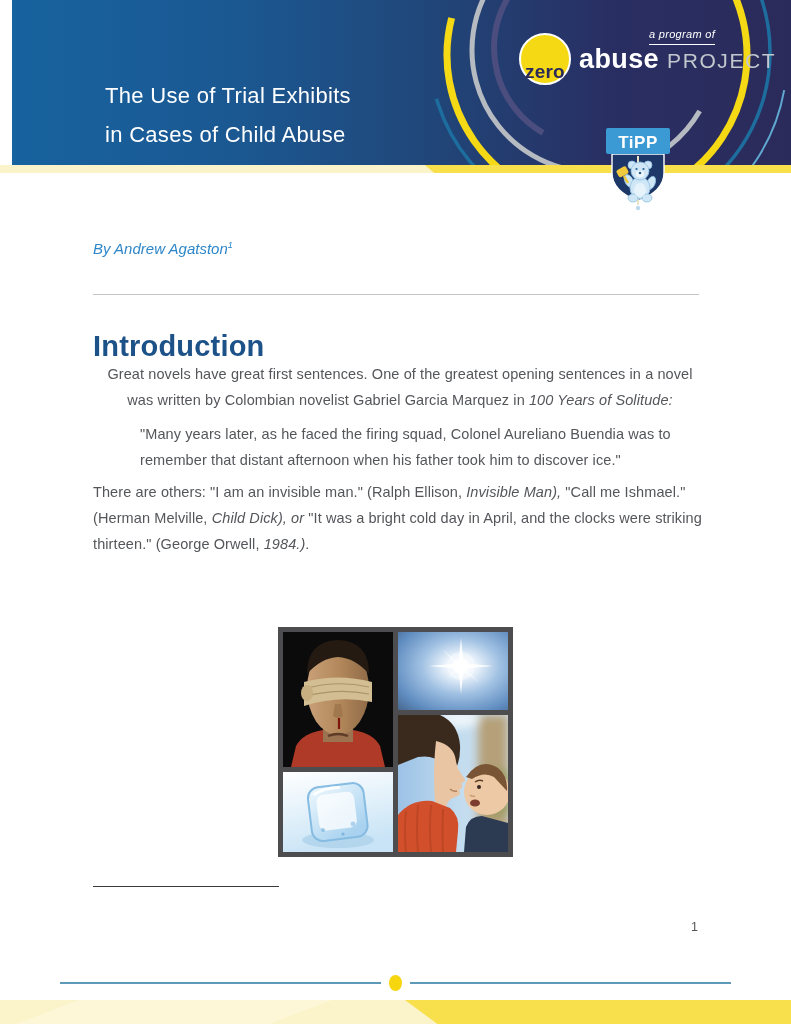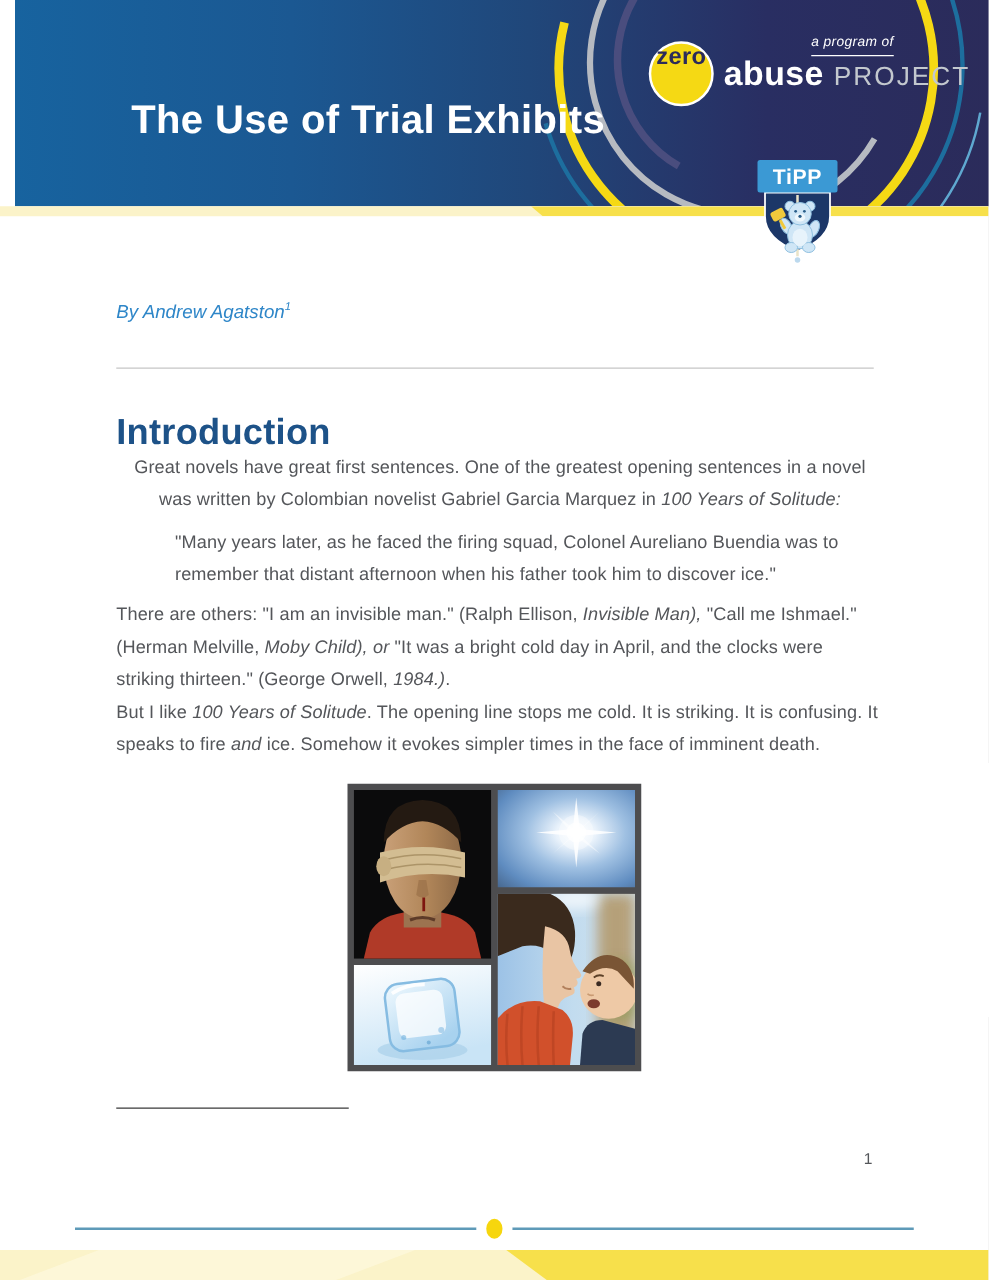--- a/index.html
+++ b/index.html
@@ -11,26 +11,26 @@
   }
   
   .header {
     position:absolute; left:12px; top:0; width:791px; height:165px;
     background:linear-gradient(90deg,#17639f 0%,#1b5892 28%,#20477a 52%,#292e62 76%,#2b2b5a 100%);
     overflow:hidden;
   }
   .header-arcs { position:absolute; inset:0; }
   .doc-title {
     position:absolute; left:93px; top:76px; color:#ffffff;
-    font-size:32px; font-weight:bold; letter-spacing:.3px; line-height:39px;
+    font-size:22px; font-weight:normal; letter-spacing:.3px; line-height:39px;
   }
   .logo-circle {
     position:absolute; left:507px; top:33px; width:52px; height:52px;
     background:#f5d914; border:2px solid #ffffff; border-radius:50%;
-    display:flex; align-items:flex-start; justify-content:center;
+    display:flex; align-items:flex-end; justify-content:center;
     color:#2b2b5a; font-weight:bold; font-size:19px; letter-spacing:.2px;
   }
   .logo-row {
     position:absolute; left:567px; top:44px; display:flex; align-items:baseline; gap:8px;
   }
   .logo-abuse { color:#ffffff; font-weight:bold; font-size:27px; letter-spacing:.4px; }
   .logo-project { color:#c3c8ce; font-size:21px; letter-spacing:1.6px; font-weight:normal; }
   .program-of {
     position:absolute; right:88px; top:28px; color:#ffffff;
     font-size:11px; font-style:italic; padding-bottom:4px;
@@ -95,20 +95,21 @@
     <div class="logo-circle">
       <span>zero</span>
     </div>
     <div class="logo-row">
       <span class="logo-abuse">abuse</span>
       <span class="logo-project">PROJECT</span>
     </div>
 
     <div class="doc-title">
       <div>The Use of Trial Exhibits</div>
+      <div>in Cases of Child Abuse</div>
     </div>
   </div>
 
   <div class="strip">
       <div class="bright"></div>
     </div>
 
   <div class="badge">
     <svg width="66" height="84" viewBox="0 0 66 84">
       <path d="M7,26 L59,26 L59,45 Q59,63 33,73 Q7,63 7,45 Z" fill="#1c3768" stroke="#ffffff" stroke-width="1.4"></path>
@@ -141,22 +142,21 @@
   </div>
 
   <div class="byline"><span>By Andrew Agatston</span><sup>1</sup></div>
 
   <div class="divider"></div>
 
   <h2 class="intro-heading">Introduction</h2>
 
   <p class="body-text p1"><span>Great novels have great first sentences.  One of the greatest opening sentences in a novel was written by Colombian novelist Gabriel Garcia Marquez in </span><span class="it">100 Years of Solitude:</span></p>
   <p class="body-text quote"><span>"Many years later, as he faced the firing squad, Colonel Aureliano Buendia was to remember that distant afternoon when his father took him to discover ice."</span></p>
-  <p class="body-text p2"><span>There are others: "I am an invisible man." (Ralph Ellison, </span><span class="it">Invisible Man),</span><span> "Call me Ishmael."  (Herman Melville, </span><span class="it">Moby Child), or </span><span>"It was a bright cold day in April, and the clocks were striking thirteen." (George Orwell, </span><span class="it">1984.)</span><span>.</span></p>
-  <p class="body-text p3"><span>But I like </span><span class="it">100 Years of Solitude</span><span>. The opening line stops me cold. It is striking. It is confusing. It speaks to fire </span><span class="it">and</span><span> ice.  Somehow it evokes simpler times in the face of imminent death.</span></p>
+  <p class="body-text p2"><span>There are others: "I am an invisible man." (Ralph Ellison, </span><span class="it">Invisible Man),</span><span> "Call me Ishmael."  (Herman Melville, </span><span class="it">Child Dick), or </span><span>"It was a bright cold day in April, and the clocks were striking thirteen." (George Orwell, </span><span class="it">1984.)</span><span>.</span></p>
 
   <div class="collage">
 
     <svg class="img-man" width="110" height="135" viewBox="0 0 110 135">
       <defs>
         <linearGradient id="skin1" x1="0" y1="0" x2="1" y2="0">
           <stop offset="0" stop-color="#c9a078"></stop>
             <stop offset="0.55" stop-color="#b18659"></stop>
             <stop offset="1" stop-color="#8f6b48"></stop>
         </linearGradient>

